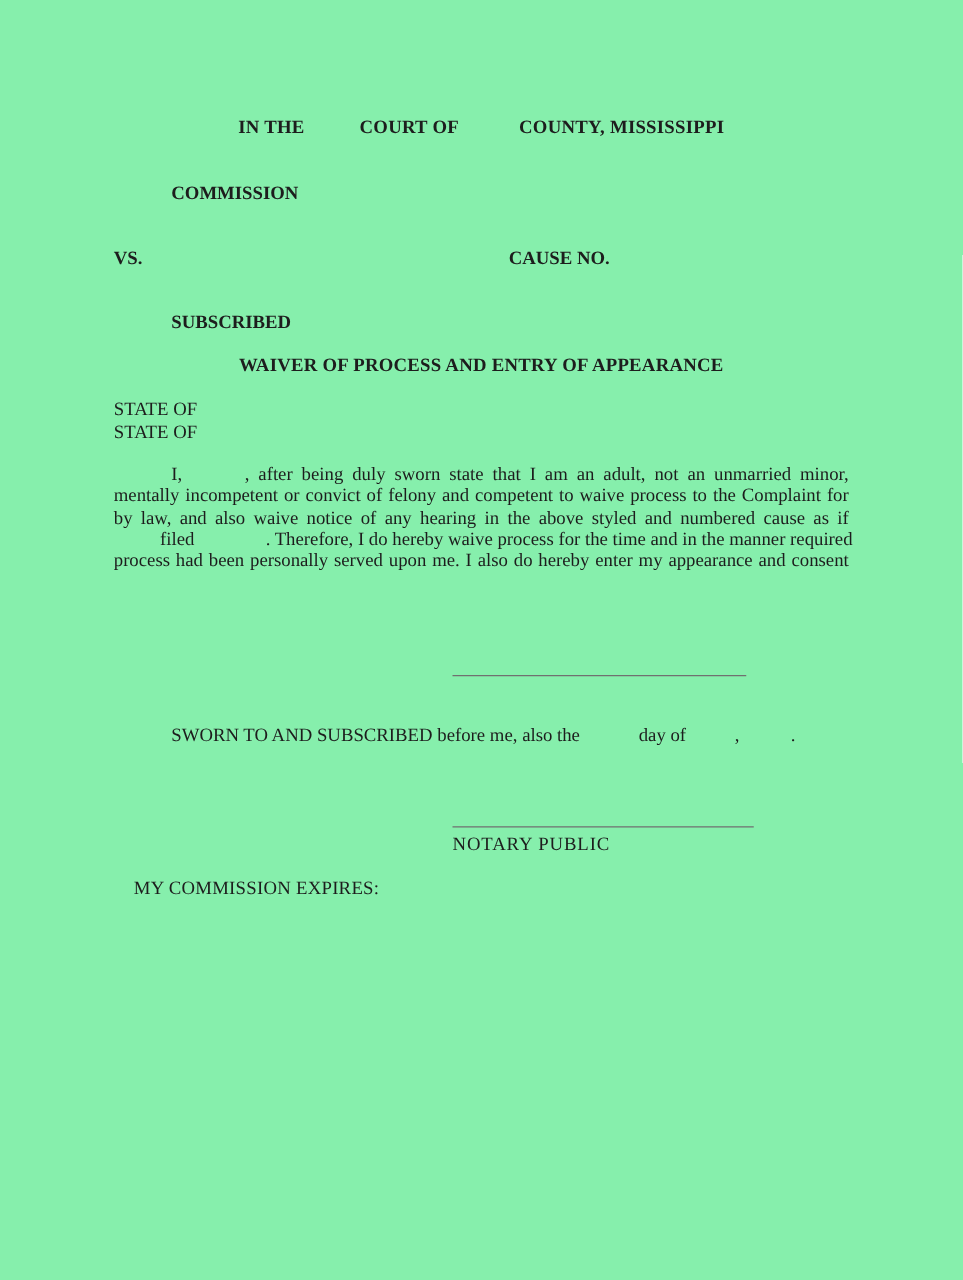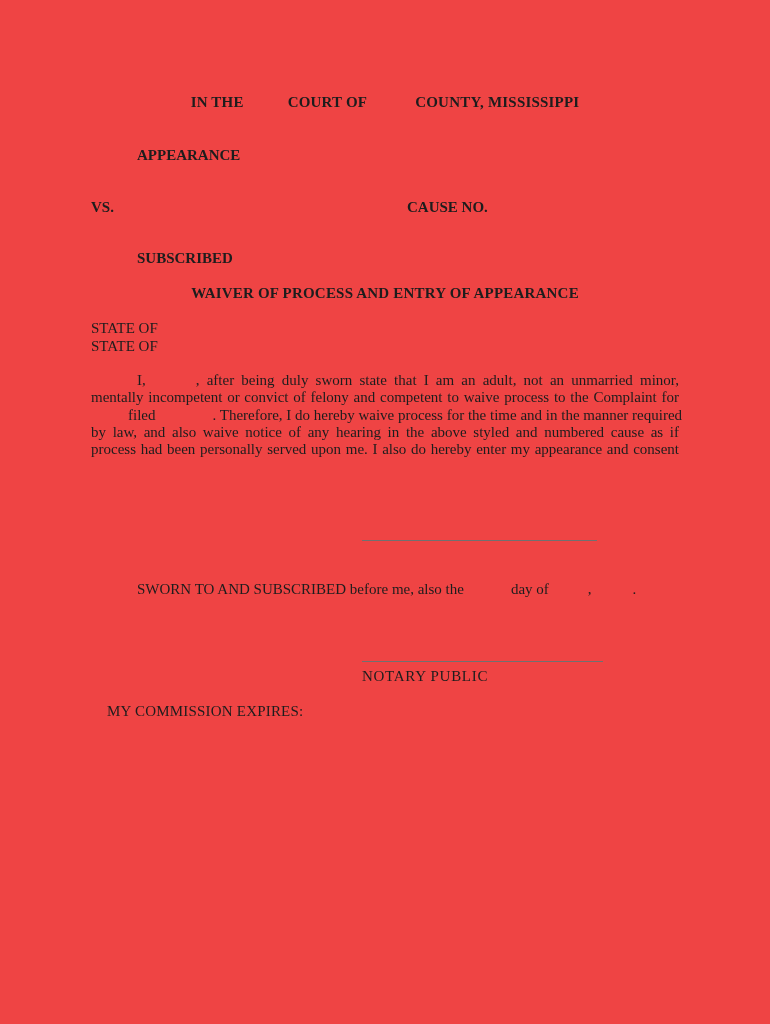--- a/index.html
+++ b/index.html
@@ -4,21 +4,21 @@
 <style>
   html, body {
     margin: 0;
     padding: 0;
     background: #ffffff;
   }
   .page {
     position: relative;
     width: 770px;
     height: 1024px;
-    background: #ef4444;
+    background: #86efac;
     font-family: "Liberation Serif", "DejaVu Serif", serif;
     font-size: 15px;
     color: #1d1d1d;
     overflow: hidden;
   }
   .abs { position: absolute; }
   .b { font-weight: bold; }
   .center { left: 0; right: 0; text-align: center; }
 
   
@@ -72,41 +72,41 @@
 </style>
 </head>
 <body>
 
 <div class="page">
 
   <div class="abs center b hdr">
     <span>IN THE</span><span class="gap g44"></span><span>COURT OF</span><span class="gap g48"></span><span>COUNTY, MISSISSIPPI</span>
   </div>
 
-  <div class="abs b plaintiff">APPEARANCE</div>
+  <div class="abs b plaintiff">COMMISSION</div>
 
   <div class="abs b vs">VS.</div>
   <div class="abs b cause">CAUSE NO.</div>
 
   <div class="abs b defendant">SUBSCRIBED</div>
 
   <div class="abs center b doc-title">WAIVER OF PROCESS AND ENTRY OF APPEARANCE</div>
 
   <div class="abs state-of">STATE OF</div>
   <div class="abs county-of">STATE OF</div>
 
   <div class="abs para">
     <div class="jl">
       <span class="gap g46"></span><span>I,</span><span class="gap g50"></span><span>, after being duly sworn state that I am an adult, not an unmarried minor,</span>
     </div>
     <div class="jl">mentally incompetent or convict of felony and competent to waive process to the Complaint for</div>
+    <div class="jl">by law, and also waive notice of any hearing in the above styled and numbered cause as if</div>
     <div class="jl">
       <span class="gap g37"></span><span>filed</span><span class="gap g57"></span><span>. Therefore, I do hereby waive process for the time and in the manner required</span>
     </div>
-    <div class="jl">by law, and also waive notice of any hearing in the above styled and numbered cause as if</div>
     <div class="jl">process had been personally served upon me. I also do hereby enter my appearance and consent</div>
   </div>
 
   <div class="abs rule sig-rule"></div>
 
   <div class="abs sworn">
     <span>SWORN TO AND SUBSCRIBED before me, also the</span><span class="gap g47"></span><span>day of</span><span class="gap g39"></span><span>,</span><span class="gap g41"></span><span>.</span>
   </div>
 
   <div class="abs rule not-rule"></div>

